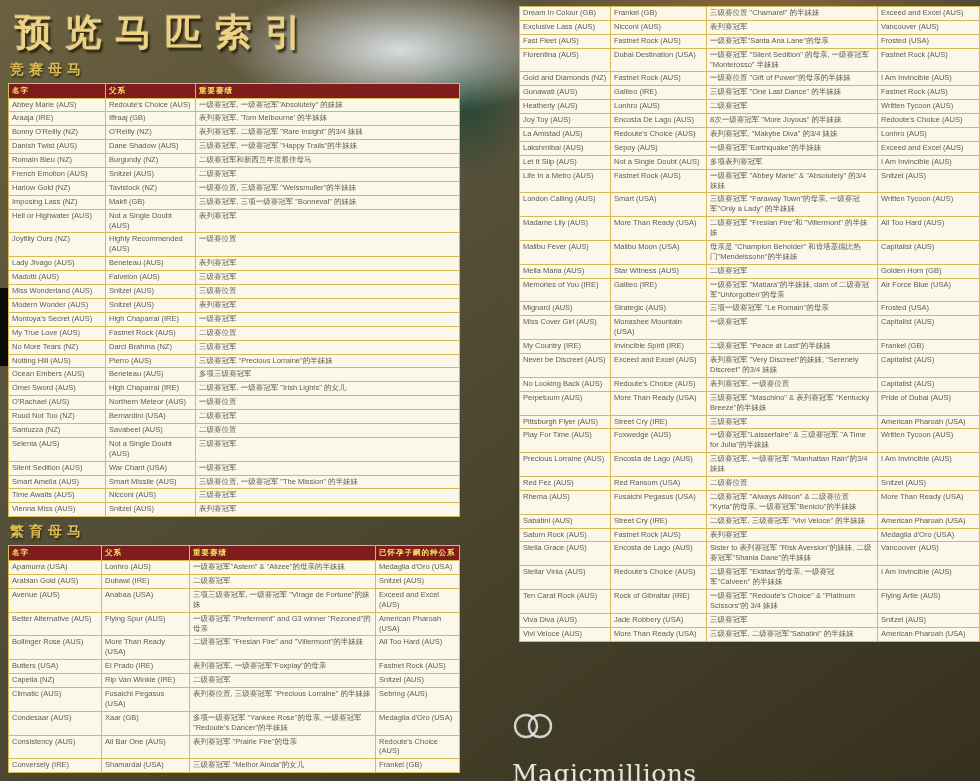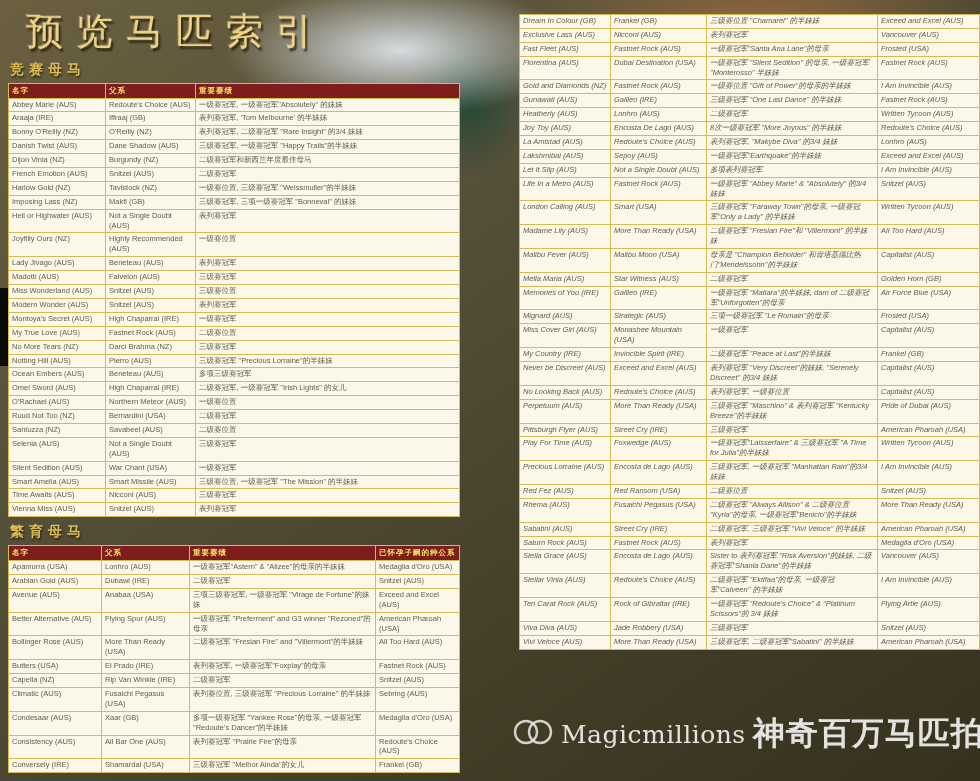--- a/index.html
+++ b/index.html
@@ -9,43 +9,44 @@
     background:
       radial-gradient(ellipse 250px 95px at 400px 50px, rgba(225,232,238,0.92), rgba(225,232,238,0) 70%),
       radial-gradient(ellipse 90px 110px at 468px 100px, rgba(30,70,52,0.9), rgba(30,70,52,0) 70%),
       radial-gradient(ellipse 330px 150px at 760px 40px, #9a6a3d, rgba(154,106,61,0) 72%),
       radial-gradient(ellipse 360px 300px at 880px 220px, #7e5832, rgba(126,88,50,0) 70%),
       radial-gradient(ellipse 200px 160px at 640px 300px, #6b4d2c, rgba(107,77,44,0) 70%),
       linear-gradient(145deg, #6b6040 0%, #55503a 35%, #433e28 70%, #35311e 100%);
   }
   .dark-patch{position:absolute;left:0;top:288px;width:9px;height:78px;background:#0b0b08;}
   .col-left{position:absolute;left:8px;top:10px;width:452px;}
-  .col-right{position:absolute;left:519px;top:14px;width:461px;font-style:italic;}
+  .col-right{position:absolute;left:519px;top:6px;width:461px;}
   .main-title{
-    margin:2px 0 8px 18px;font-family:"DejaVu Serif",serif;font-weight:normal;
+    margin:2px 0 8px 7px;font-family:"DejaVu Serif",serif;font-weight:bold;
     font-size:37px;line-height:1.1;letter-spacing:13px;color:#edd185;
     text-shadow:2px 3px 2px rgba(35,28,8,0.8), -1px -1px 0 rgba(255,245,200,0.25);
     white-space:nowrap;
   }
   .section-heading{
     margin:6px 0 4px 2px;font-weight:bold;font-size:14px;letter-spacing:5px;
     color:#dcbc52;text-shadow:1px 2px 2px rgba(30,25,5,0.7);
   }
   table{border-collapse:collapse;width:100%;table-layout:fixed;background:#fbf8ea;}
   th,td{
     border:1px solid #d6ba55;vertical-align:top;text-align:left;
     font-size:7.5px;line-height:1.32;word-wrap:break-word;
   }
   td{padding:1px 3px 2px;color:#615c4d;background:#fbf8ea;}
   th{padding:2px 3px;background:#7f1d1d;color:#f5e75d;font-weight:bold;letter-spacing:1px;}
   .watermark{
     position:absolute;left:512px;top:712px;width:468px;height:44px;
-    display:flex;align-items:center;gap:7px;
+    display:flex;align-items:flex-start;gap:15px;
     color:rgba(255,255,255,0.85);text-shadow:0 0 2px rgba(90,80,60,0.5);
     white-space:nowrap;
+    flex-direction:column;
   }
   .wm-brand{font-family:"DejaVu Serif",serif;font-size:25px;letter-spacing:0.5px;}
   .wm-cn{font-size:32px;font-weight:bold;letter-spacing:1px;}
   .wm-logo{flex:0 0 auto;opacity:0.9;}
 </style>
 </head>
 <body>
 
 <div class="dark-patch"></div>
 
@@ -81,21 +82,21 @@
           <td>Bonny O'Reilly (NZ)</td>
           <td>O'Reilly (NZ)</td>
           <td>表列赛冠军, 二级赛冠军 "Rare Insight" 的3/4 妹妹</td>
         </tr>
         <tr>
           <td>Danish Twist (AUS)</td>
           <td>Dane Shadow (AUS)</td>
           <td>三级赛冠军, 一级赛冠军 "Happy Trails"的半妹妹</td>
         </tr>
         <tr>
-          <td>Dijon Vinia (NZ)</td>
+          <td>Romain Bleu (NZ)</td>
           <td>Burgundy (NZ)</td>
           <td>二级赛冠军和新西兰年度最佳母马</td>
         </tr>
         <tr>
           <td>French Emotion (AUS)</td>
           <td>Snitzel (AUS)</td>
           <td>二级赛冠军</td>
         </tr>
         <tr>
           <td>Harlow Gold (NZ)</td>

